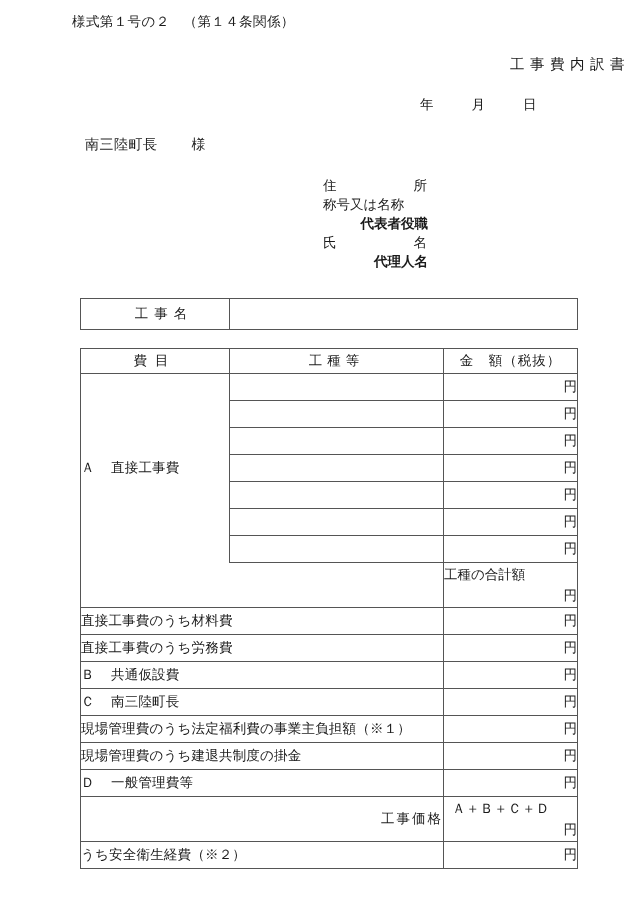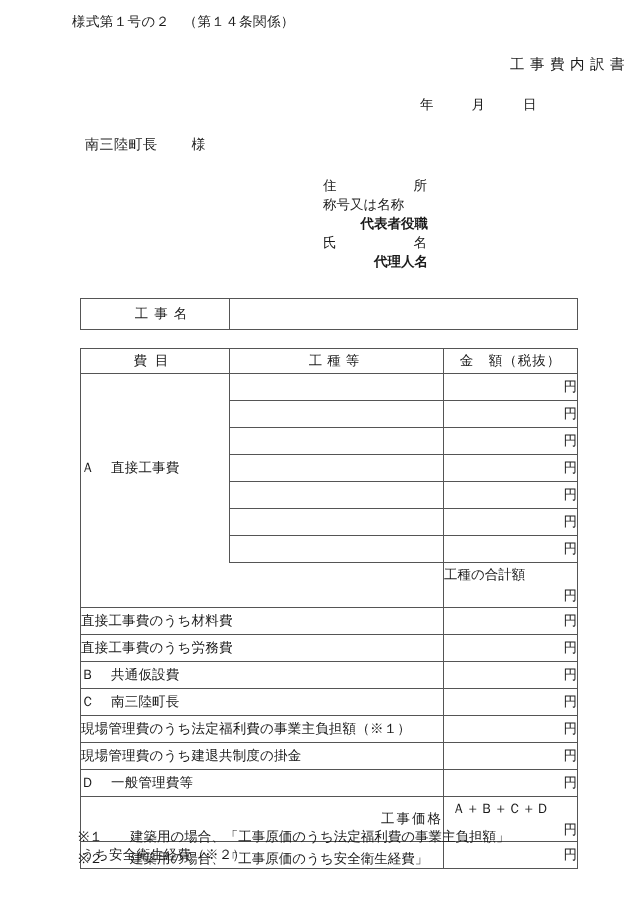--- a/index.html
+++ b/index.html
@@ -341,22 +341,14 @@
           <span class="bot">円</span>
         </td>
       </tr>
       <tr>
         <td colspan="2" class="feemu sub-item">うち安全衛生経費（※２）</td>
         <td class="yen">円</td>
       </tr>
     </tbody>
   </table>
 
-  <div class="notes">
-    <div class="note-row">
-      <span class="tag">※１</span><span>建築用の場合、「工事原価のうち法定福利費の事業主負担額」</span>
-    </div>
-    <div class="note-row">
-      <span class="tag">※２</span><span>建築用の場合、「工事原価のうち安全衛生経費」</span>
-    </div>
-  </div>
 
 </div>
 
 </body></html>

